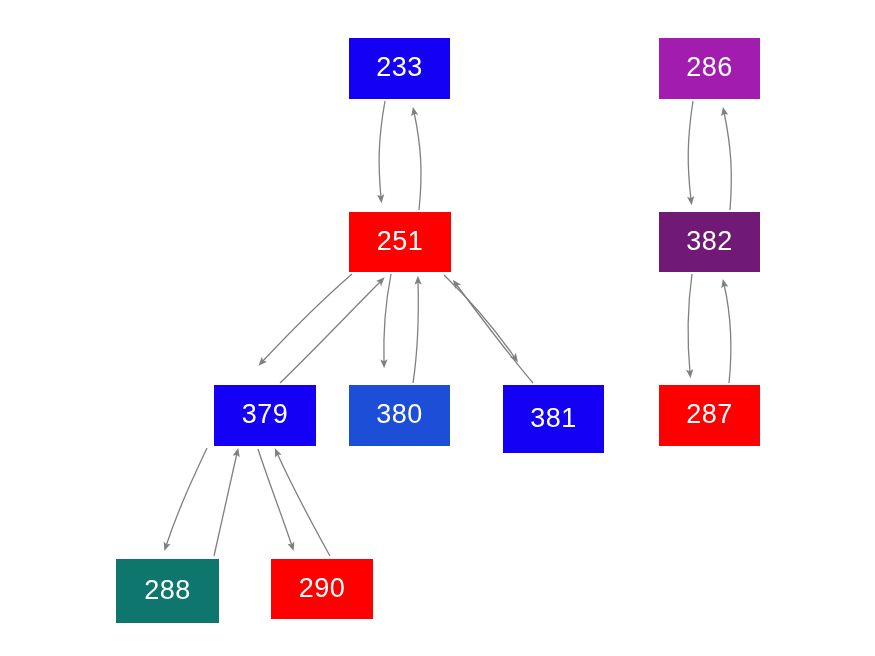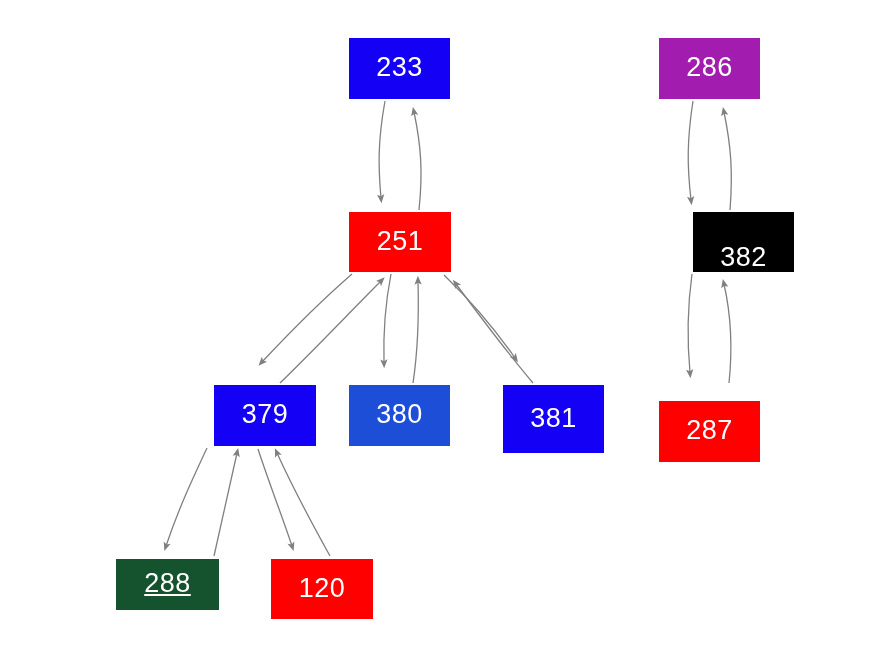--- a/index.html
+++ b/index.html
@@ -84,30 +84,30 @@
       </div>
       <div class="node" style="left: 193px; top: 385px; width: 102px; height: 61px; background: rgb(20, 0, 245); margin-left: 21px;">
         <span class="node-label">379</span>
       </div>
       <div class="node" style="left: 349px; top: 385px; width: 101px; height: 61px; background: #1d4ed8; justify-content: center;">
         <span class="node-label">380</span>
       </div>
       <div class="node" style="left: 503px; top: 385px; width: 101px; height: 68px; background: rgb(20, 0, 245);">
         <span class="node-label">381</span>
       </div>
-      <div class="node" style="left: 116px; top: 559px; width: 103px; height: 51px; background: #14532d; text-decoration: underline;">
+      <div class="node" style="left: 116px; top: 559px; width: 103px; height: 64px; background: #0f766e;">
         <span class="node-label">288</span>
       </div>
       <div class="node" style="left: 271px; top: 559px; width: 102px; height: 60px; background: rgb(254, 0, 0);">
-        <span class="node-label">120</span>
+        <span class="node-label">290</span>
       </div>
       <div class="node" style="left: 659px; top: 38px; width: 101px; height: 61px; background: #a21caf;">
         <span class="node-label">286</span>
       </div>
-      <div class="node" style="left: 693px; top: 212px; width: 101px; height: 60px; background: #000000; align-items: flex-end;">
+      <div class="node" style="left: 659px; top: 212px; width: 101px; height: 60px; background: #701a75;">
         <span class="node-label">382</span>
       </div>
-      <div class="node" style="left: 659px; top: 385px; width: 101px; height: 61px; background: rgb(254, 0, 0); margin-top: 16px;">
+      <div class="node" style="left: 659px; top: 385px; width: 101px; height: 61px; background: rgb(254, 0, 0);">
         <span class="node-label">287</span>
       </div>
     </div>
 
 </div>
 
 </body></html>

